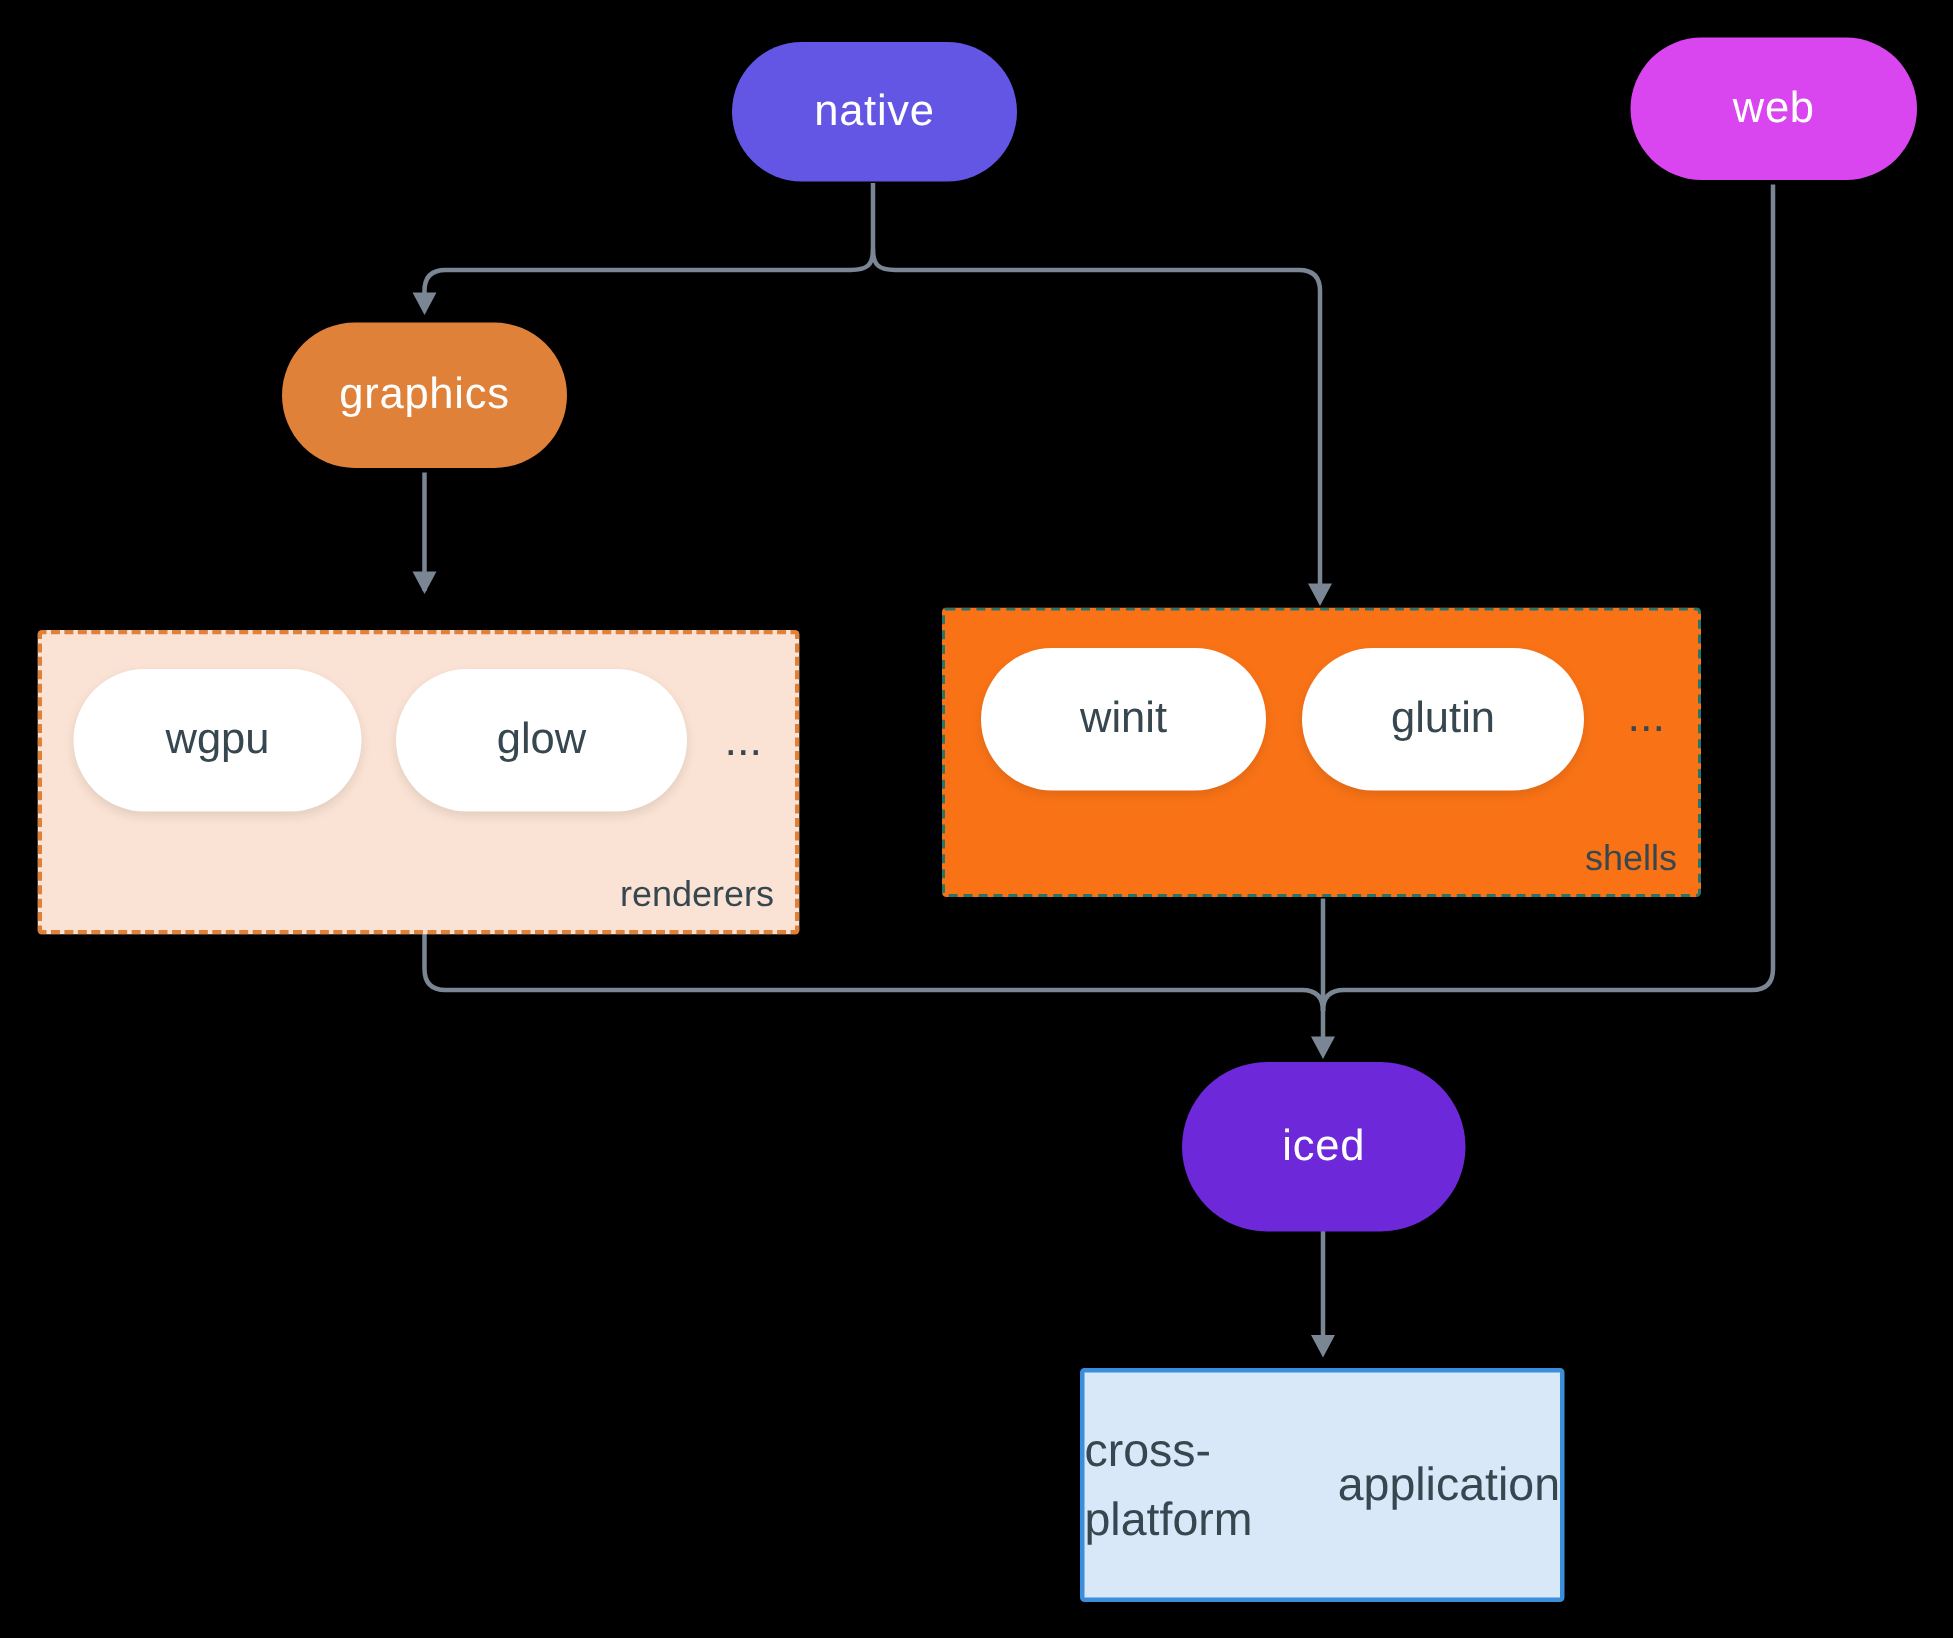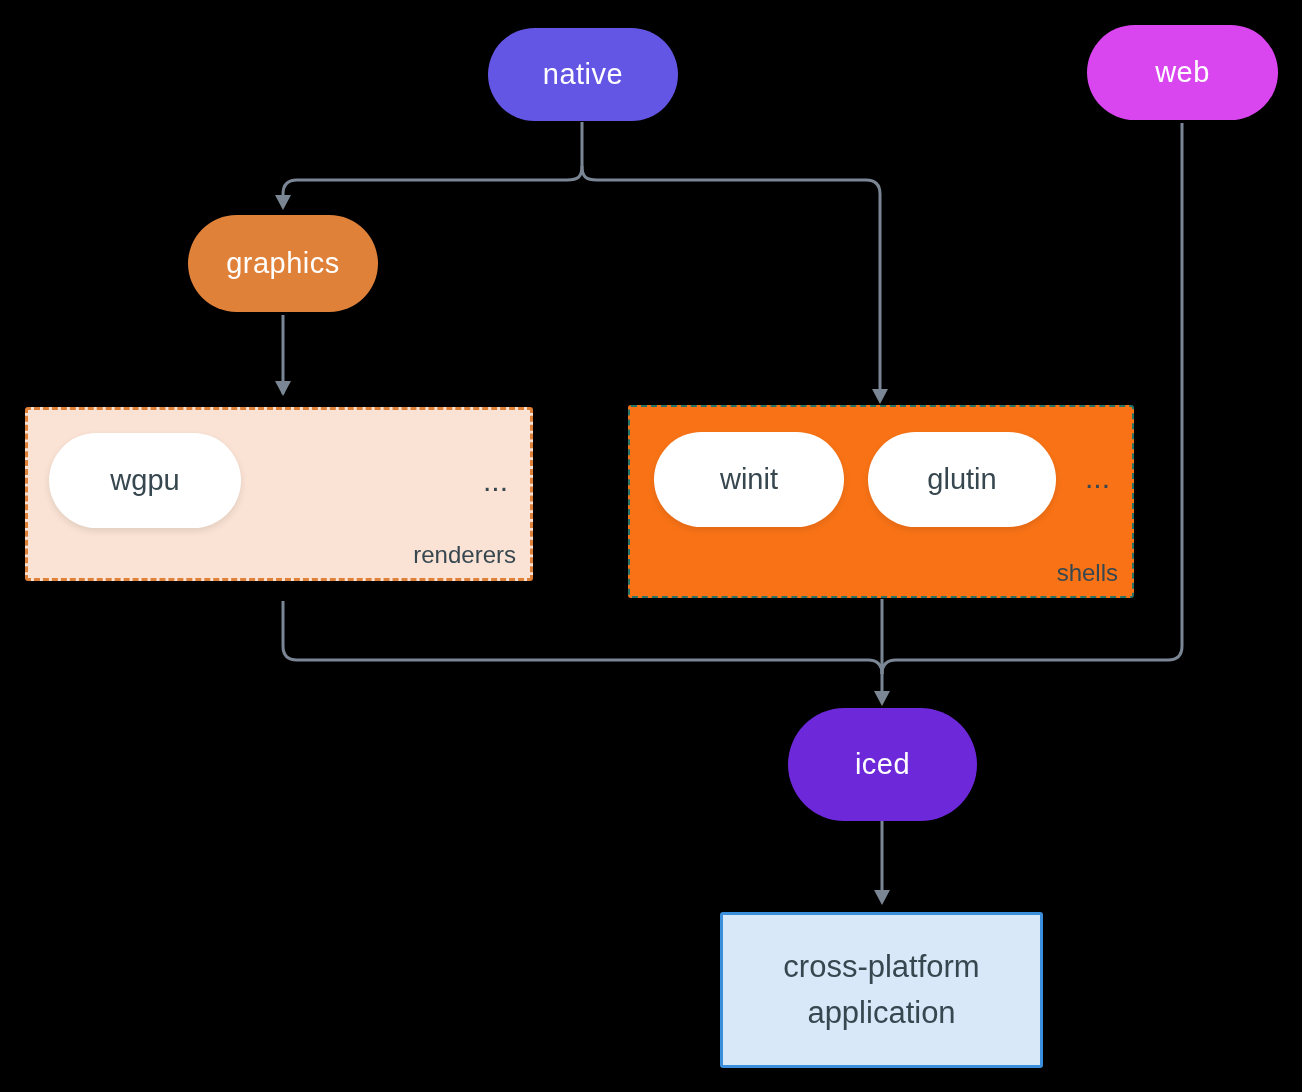--- a/index.html
+++ b/index.html
@@ -35,21 +35,21 @@
   .pill-web      { left: 1087px; top: 25px; width: 191px; height: 95px; background: #d946ef; }
   .pill-graphics { left: 188px; top: 215px; width: 190px; height: 97px; background: #E0813A; }
   .pill-iced     { left: 788px; top: 708px; width: 189px; height: 113px; background: #6d28d9; }
 
   .group {
     position: absolute;
     border-radius: 3px;
     box-sizing: border-box;
   }
   .group-renderers {
-    left: 25px; top: 407px; width: 508px; height: 174px;
+    left: 25px; top: 420px; width: 508px; height: 203px;
     background: #FAE3D4;
     border: 3px dashed #E0813A;
   }
   .group-shells {
     left: 628px; top: 405px; width: 506px; height: 193px;
     background: #f97316;
     border: 2px dashed #2A7467;
   }
   .white-pill {
     position: absolute;
@@ -88,21 +88,20 @@
   }
   .app-box {
     position: absolute;
     left: 720px; top: 912px;
     width: 323px; height: 156px;
     box-sizing: border-box;
     background: #D8E8F9;
     border: 3px solid #3A8EDB;
     border-radius: 3px;
     display: flex;
-    flex-direction: column;
     align-items: center;
     justify-content: center;
     color: #37474F;
     font-size: 31px;
     font-weight: 500;
     line-height: 46px;
   }
 </style>
 </head>
 <body>
@@ -144,20 +143,23 @@
     <span>web</span>
   </div>
   <div class="pill pill-graphics">
     <span>graphics</span>
   </div>
 
   <div class="group group-renderers">
     <div class="white-pill wp-1">
       <span>wgpu</span>
     </div>
+    <div class="white-pill wp-2">
+      <span>glow</span>
+    </div>
     <div class="ellipsis">...</div>
     <div class="group-label">renderers</div>
   </div>
 
   <div class="group group-shells">
     <div class="white-pill wp-1">
       <span>winit</span>
     </div>
     <div class="white-pill wp-2">
       <span>glutin</span>

